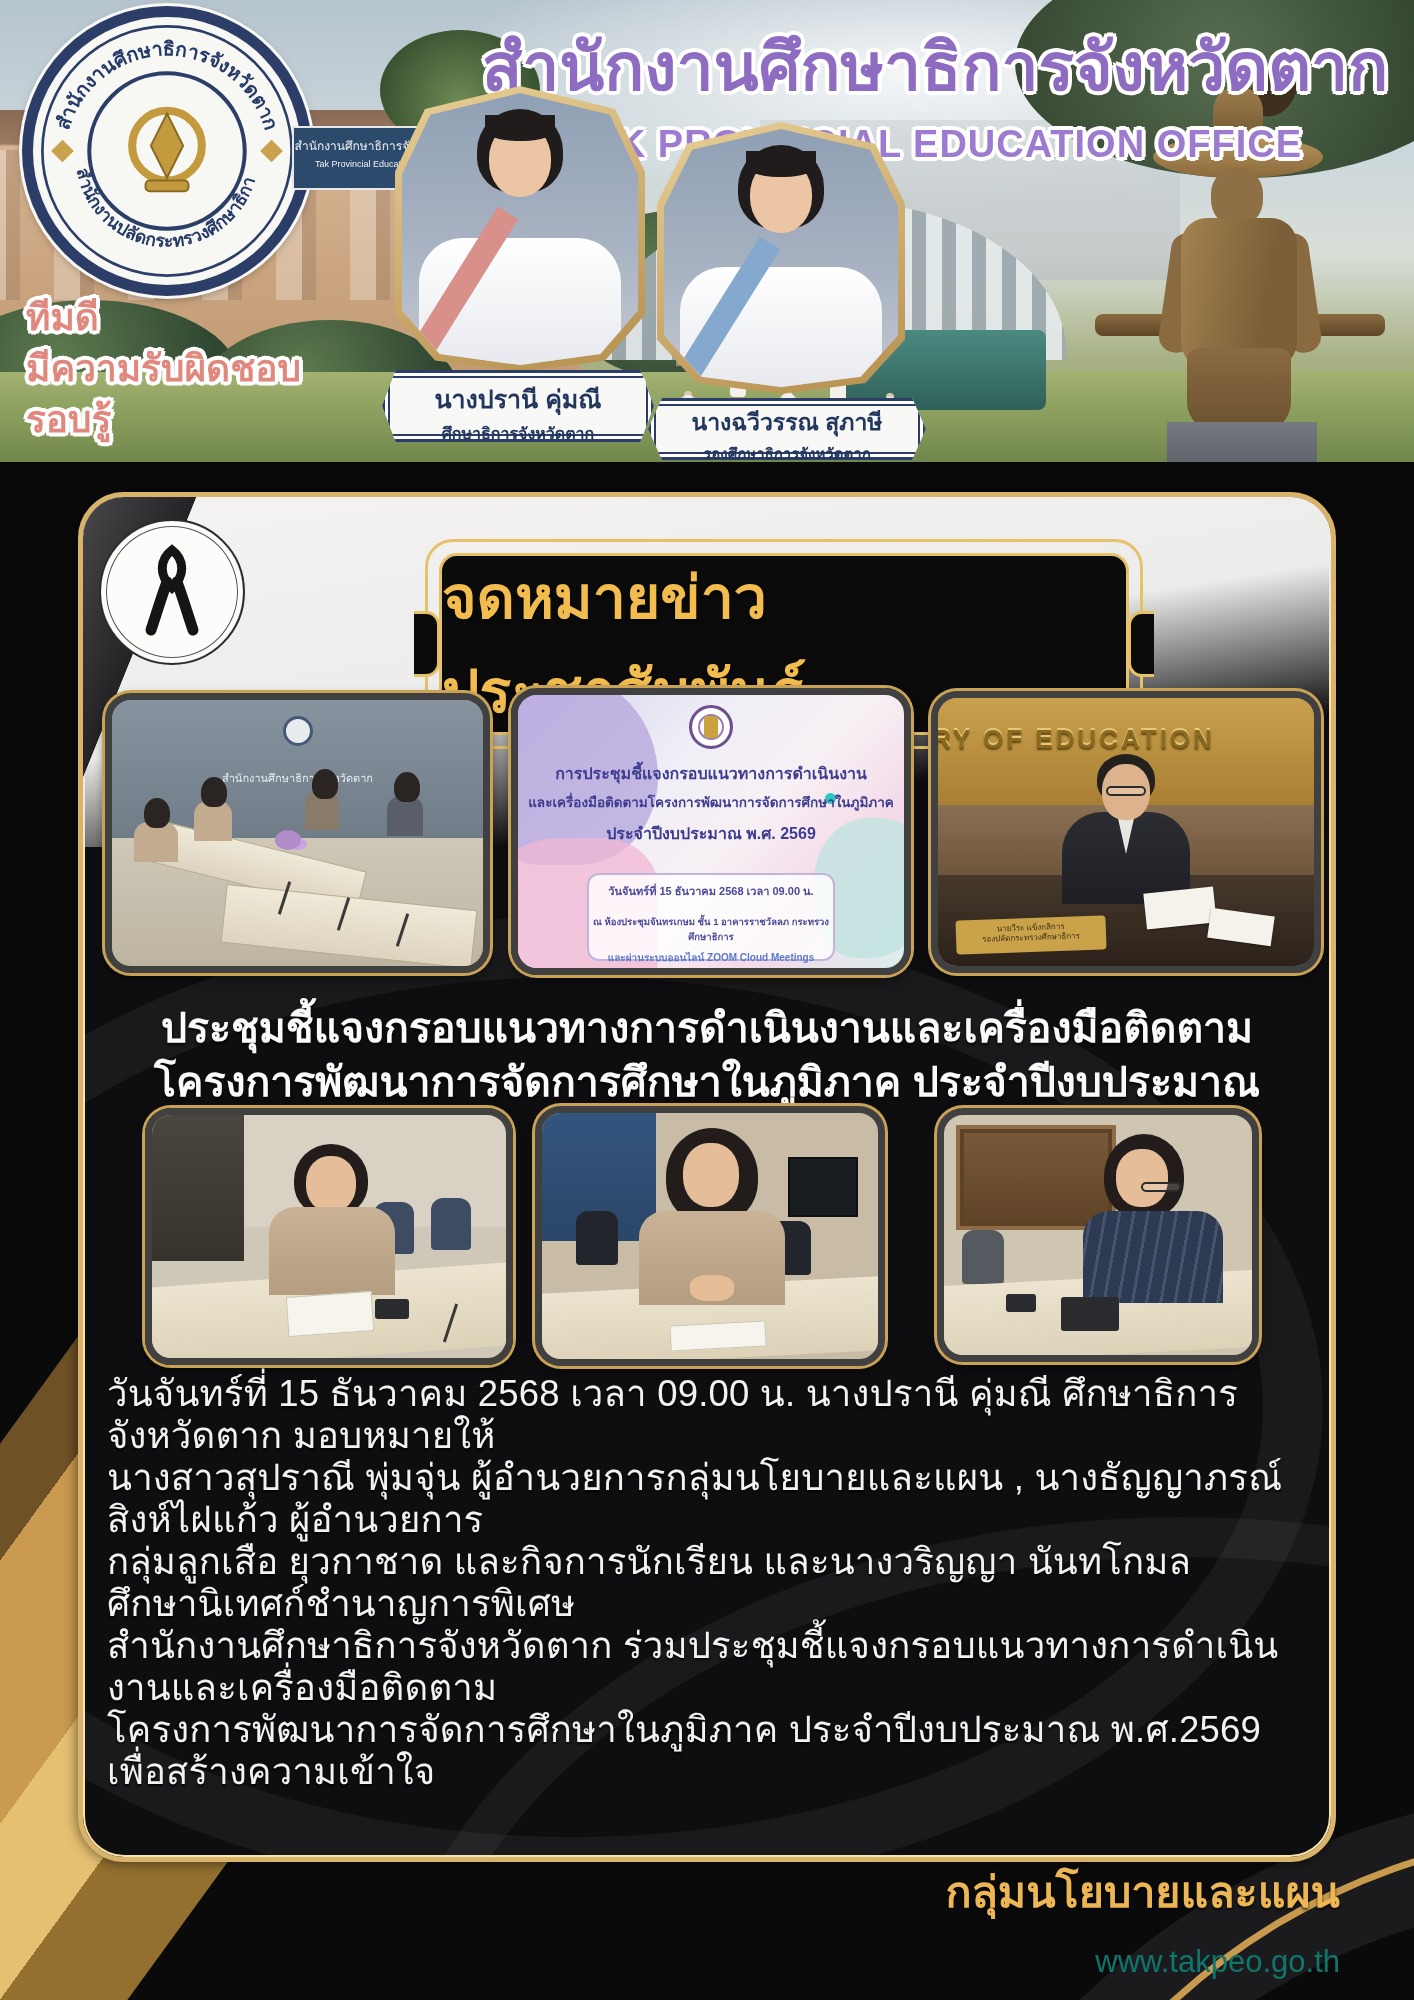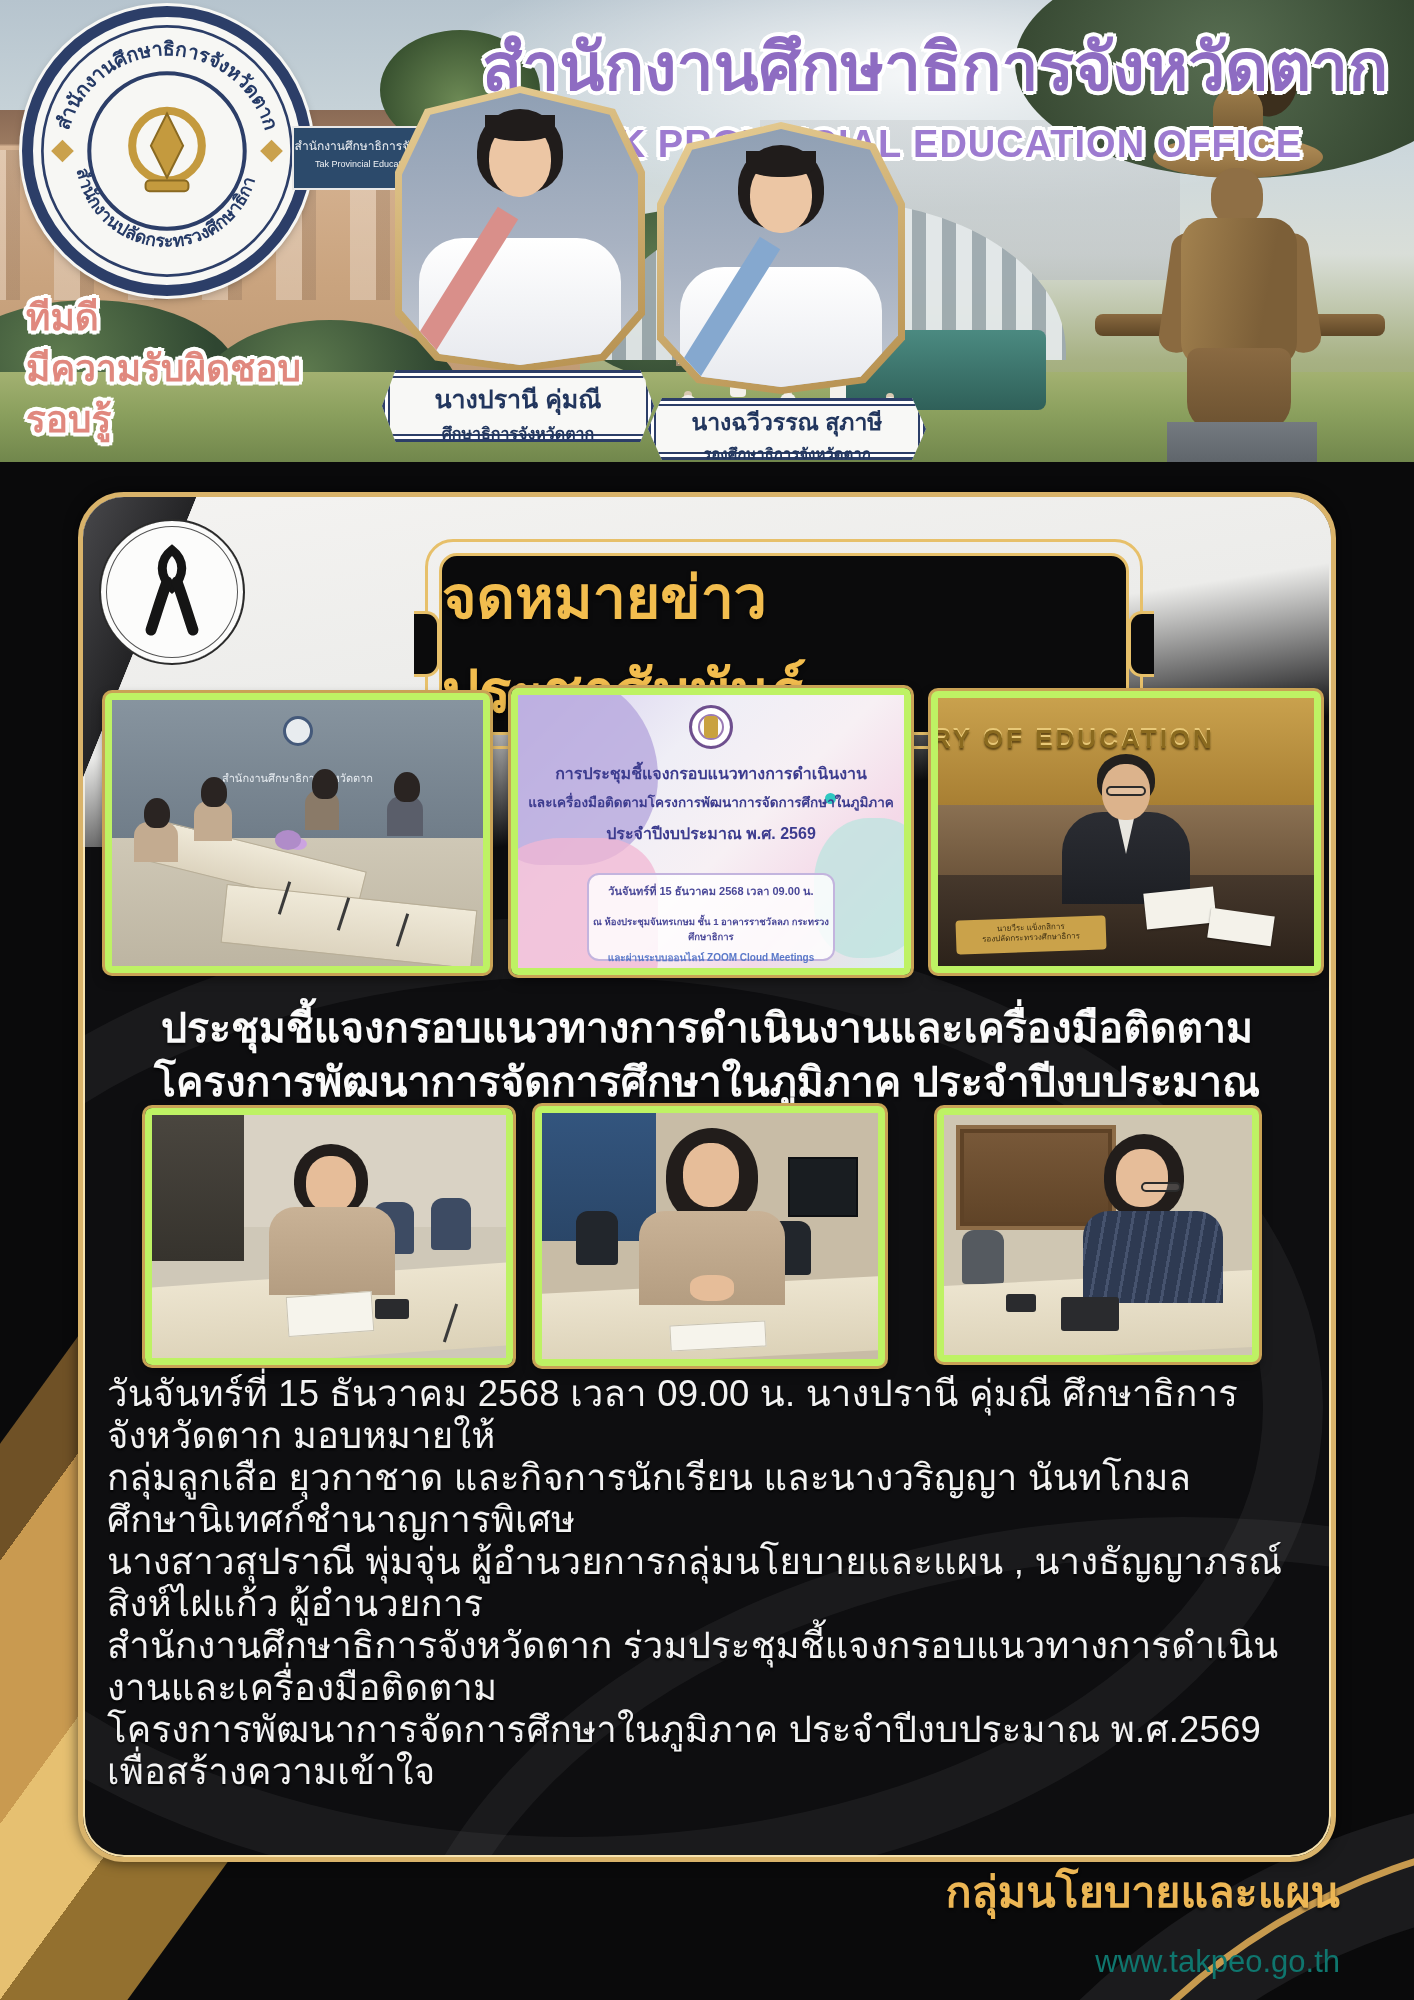--- a/index.html
+++ b/index.html
@@ -103,21 +103,21 @@
                    border:2px solid #2b2b2b; box-shadow:inset 0 0 0 5px #fcfcfb, inset 0 0 0 6px #555; display:flex; align-items:center; justify-content:center; }
 
   .banner { position:absolute; left:342px; top:42px; width:718px; height:210px; border:3px solid #e7c06a; border-radius:28px; padding:11px; }
   .banner-in { position:relative; width:100%; height:100%; background:#0b0b0c; border:3px solid #e7c06a; border-radius:18px;
                display:flex; align-items:center; justify-content:center; }
   .banner-bump { position:absolute; top:50%; width:26px; height:66px; background:#0b0b0c; border:3px solid #e7c06a; transform:translateY(-50%); }
   .banner-bump.l { left:-14px; border-radius:0 14px 14px 0; border-left:none; }
   .banner-bump.r { right:-14px; border-radius:14px 0 0 14px; border-right:none; }
   .banner-title { color:#f2bd4e; font-size:59px; font-weight:bold; text-shadow:0 3px 4px rgba(0,0,0,.6); }
 
-  .photo { position:absolute; border-radius:7px; border:7px solid #bef264; box-shadow:0 0 0 3px #c9a255, 0 5px 12px rgba(0,0,0,.55);
+  .photo { position:absolute; border-radius:26px; border:7px solid #404040; box-shadow:0 0 0 3px #c9a255, 0 5px 12px rgba(0,0,0,.55);
            overflow:hidden; background:#888; }
 
   
   .mr-wall { position:absolute; inset:0; height:52%; background:linear-gradient(#87949f,#707d89); }
   .mr-sign { position:absolute; left:14%; top:26%; width:72%; text-align:center; color:#e6ebf0; font-size:11px; }
   .mr-logo { position:absolute; left:46%; top:6%; width:30px; height:30px; border-radius:50%; background:#e8ecef; border:3px solid #44597a; }
   .mr-floor { position:absolute; left:0; top:52%; width:100%; height:48%; background:linear-gradient(#cfc8b6,#bdb5a2); }
   .mr-table { position:absolute; background:linear-gradient(#efe9d8,#ddd4bf); border:1px solid #b8ae97; }
   .mr-head { position:absolute; width:26px; height:30px; background:#2a2422; border-radius:50% 50% 40% 40%; }
   .mr-body { position:absolute; width:44px; height:40px; background:#c3ab90; border-radius:14px 14px 0 0; }
@@ -425,22 +425,22 @@
       <div class="w-hair" style="left:52%; top:8%; width:80px; height:84px;"></div>
       <div class="w-face" style="left:56%; top:14%; width:52px; height:58px;"></div>
       <div class="min-glasses" style="left:64%; top:28%; transform:none;"></div>
       <div class="w-ikat" style="left:45%; top:40%; width:140px; height:92px;"></div>
       <div class="gadget" style="left:38%; bottom:10%; width:58px; height:34px;"></div>
       <div class="gadget" style="left:20%; bottom:18%; width:30px; height:18px;"></div>
     </div>
 
     <div class="article">
       <div>วันจันทร์ที่ 15 ธันวาคม 2568 เวลา 09.00 น. นางปรานี คุ่มณี ศึกษาธิการจังหวัดตาก มอบหมายให้</div>
+      <div>นางสาวสุปราณี พุ่มจุ่น ผู้อำนวยการกลุ่มนโยบายและแผน , นางธัญญาภรณ์ สิงห์ไฝแก้ว ผู้อำนวยการ</div>
       <div>กลุ่มลูกเสือ ยุวกาชาด และกิจการนักเรียน และนางวริญญา นันทโกมล ศึกษานิเทศก์ชำนาญการพิเศษ</div>
-      <div>นางสาวสุปราณี พุ่มจุ่น ผู้อำนวยการกลุ่มนโยบายและแผน , นางธัญญาภรณ์ สิงห์ไฝแก้ว ผู้อำนวยการ</div>
       <div>สำนักงานศึกษาธิการจังหวัดตาก ร่วมประชุมชี้แจงกรอบแนวทางการดำเนินงานและเครื่องมือติดตาม</div>
       <div>โครงการพัฒนาการจัดการศึกษาในภูมิภาค ประจำปีงบประมาณ พ.ศ.2569  เพื่อสร้างความเข้าใจ</div>
 
     </div>
   </div>
 
   <div class="footer">
     <div class="grp">กลุ่มนโยบายและแผน</div>
     <div class="url">www.takpeo.go.th</div>
   </div>

